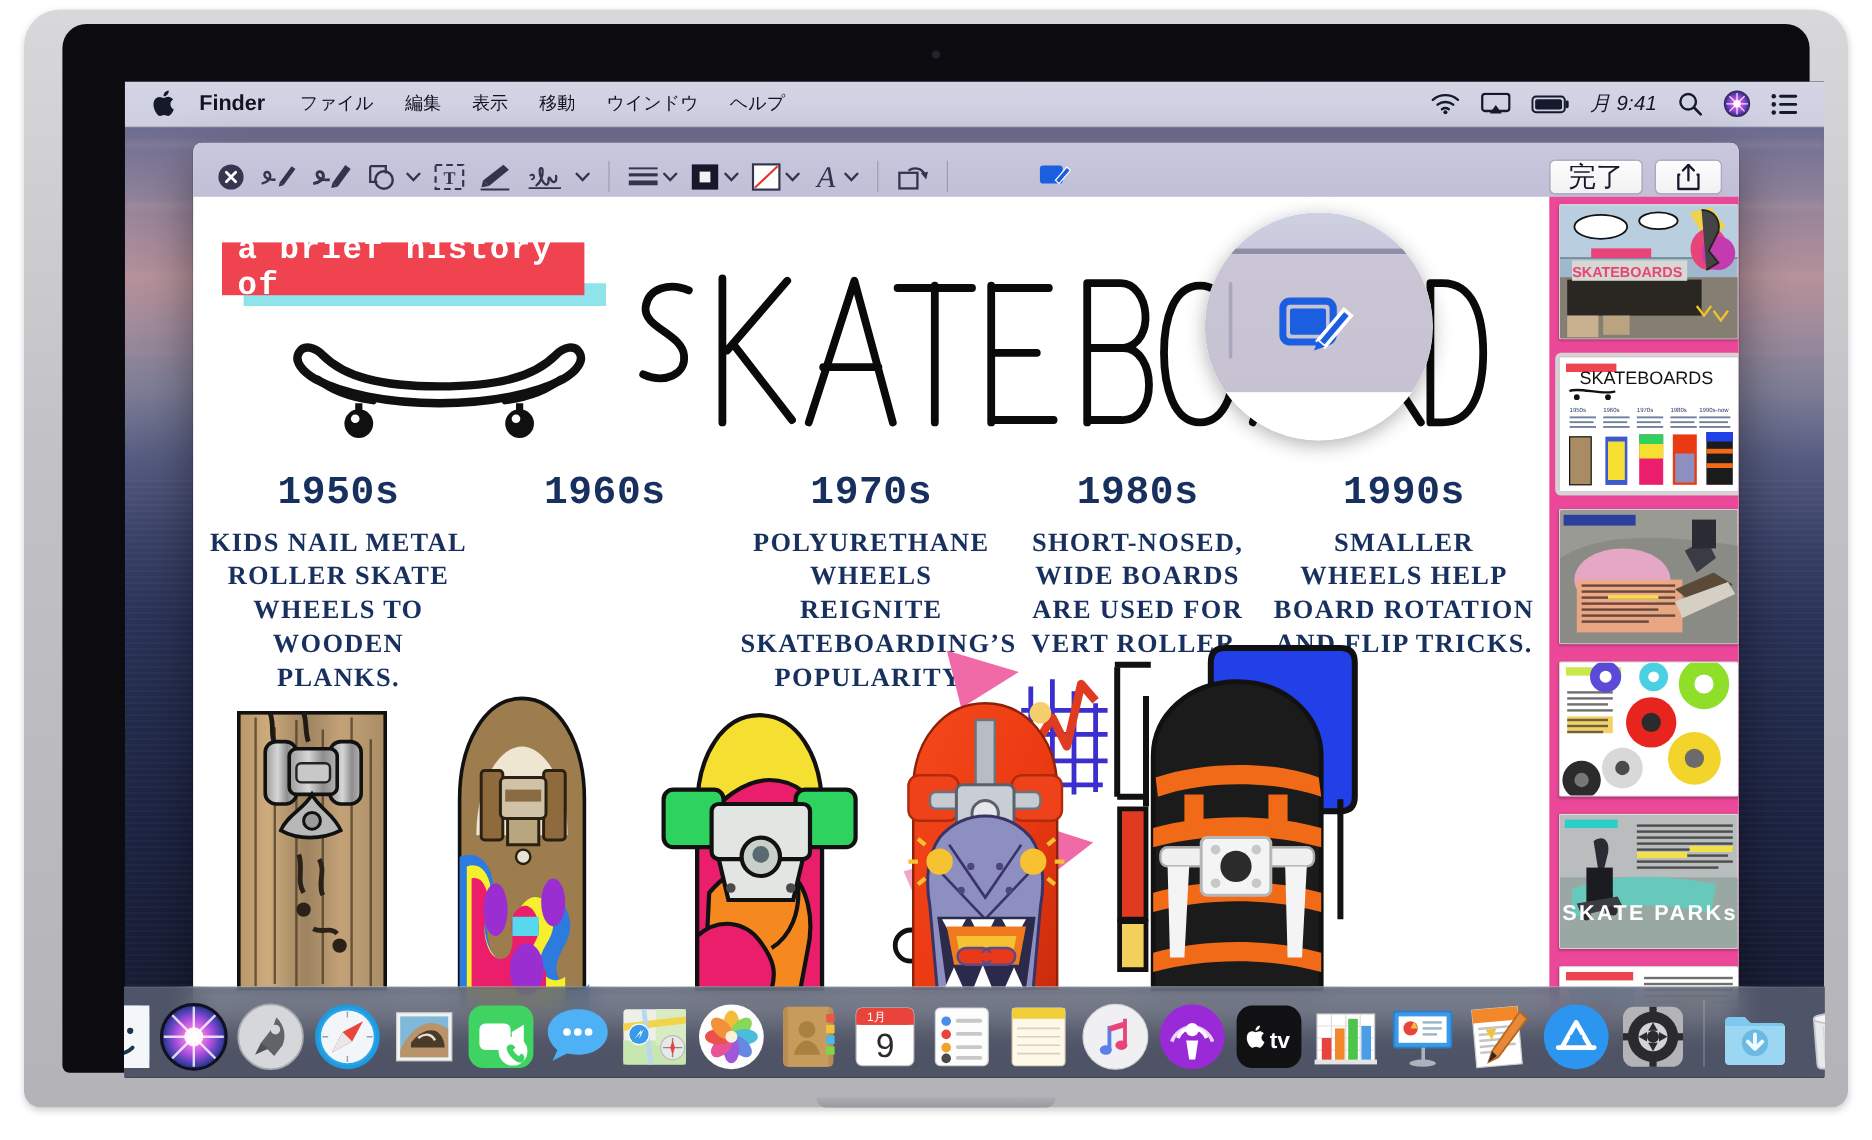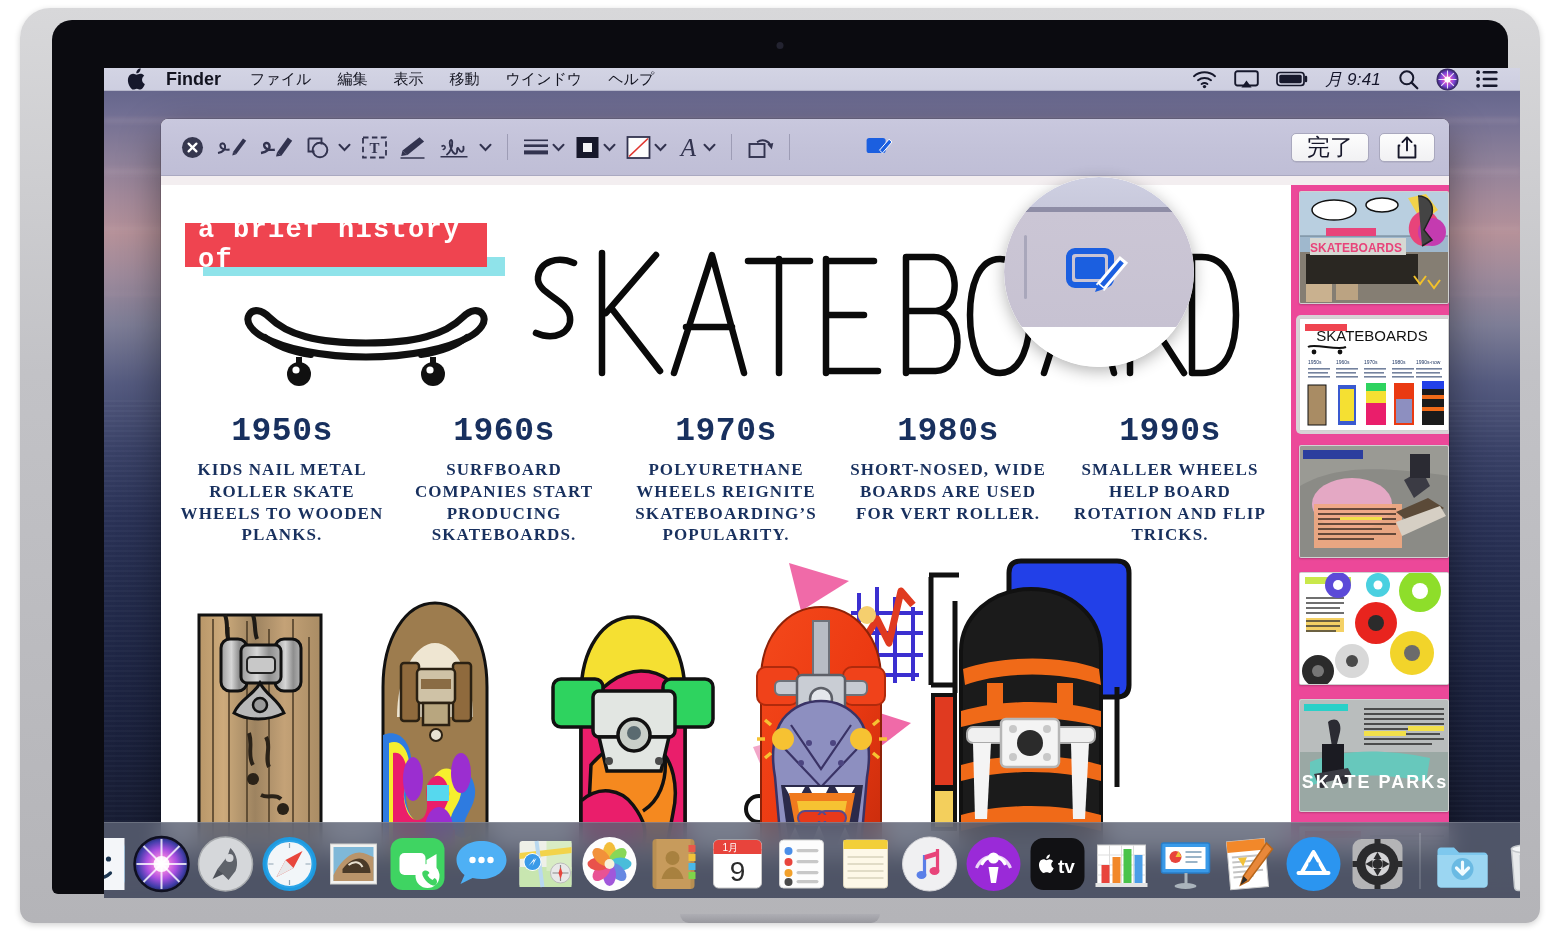--- a/index.html
+++ b/index.html
@@ -68,21 +68,21 @@
     background: repeating-linear-gradient(180deg, rgba(255,255,255,.022) 0 2px, rgba(0,0,0,.018) 2px 5px);
   }
   .sky-streak {
     position:absolute; left:0; width:100%;
     background: rgba(255,225,225,.10);
     filter: blur(2px);
   }
 
   
   #menubar {
-    position: absolute; left: 0; top: 0; width: 1416px; height: 23px;
+    position: absolute; left: 0; top: 0; width: 1416px; height: 38px;
     background: linear-gradient(180deg,#d3d4e4 0%,#cdcee0 100%);
     border-bottom: 1px solid #b6b7cb;
     display: flex; align-items: center;
     padding: 0 16px 0 22px;
     color: #16182c;
     font-size: 18px;
     justify-content: flex-end;
   }
   #menu-left { display: flex; align-items: center; gap: 0; }
   .apple-logo { width: 20px; height: 23px; margin-right: 20px; display:block; }
@@ -127,21 +127,21 @@
   .tb-btn {
     height: 29px; min-width: 62px; padding: 0 15px;
     background: linear-gradient(180deg,#fdfdfd,#f1f1f3);
     border: .5px solid #a9a8be; border-radius: 5px;
     display:flex; align-items:center; justify-content:center;
     font-size: 23px; color:#16172a;
     box-shadow: 0 .5px .5px rgba(0,0,0,.12);
     margin-left: 10px;
   }
   #doc-area {
-    position: absolute; left: 0; top: 66px;
+    position: absolute; left: 0; top: 45px;
     width: 1364px; height: 678px;
     display: flex;
   }
   #page {
     width: 1130px; height: 678px;
     background: #fff; overflow: hidden; position: relative;
   }
   #sidebar {
     width: 158px; height: 678px;
     background: #ec4899;
@@ -182,21 +182,21 @@
     display: flex; justify-content: space-between;
   }
   .dec { width: 218px; text-align: center; }
   .dec h2 {
     font-family: "Liberation Mono", monospace;
     font-size: 33px; color: #18305e; font-weight: bold; letter-spacing: .5px;
     margin-bottom: 9px;
   }
   .dec p {
     font-family: "Liberation Serif", serif;
-    font-size: 17px; color: #18305e; line-height: 1.28;
+    font-size: 22px; color: #18305e; line-height: 1.28;
     letter-spacing: 1.1px; font-weight: bold;
   }
   #boards {
     position: absolute; left: 0; top: 372px; width: 1130px; height: 306px;
   }
   #boards svg { display:block; }
 
   
   #callout {
     position: absolute; left: 843px; top: 58px;
@@ -502,21 +502,20 @@
               </svg>
             </div>
 
             <div id="decades">
               <div class="dec">
                 <h2>1950s</h2>
                 <p>KIDS NAIL METAL ROLLER SKATE WHEELS TO WOODEN PLANKS.</p>
               </div>
               <div class="dec">
                 <h2>1960s</h2>
-                <p>SURFBOARD COMPANIES START PRODUCING SKATEBOARDS.</p>
               </div>
               <div class="dec">
                 <h2>1970s</h2>
                 <p>POLYURETHANE WHEELS REIGNITE SKATEBOARDING’S POPULARITY.</p>
               </div>
               <div class="dec">
                 <h2>1980s</h2>
                 <p>SHORT-NOSED, WIDE BOARDS ARE USED FOR VERT ROLLER.</p>
               </div>
               <div class="dec">

